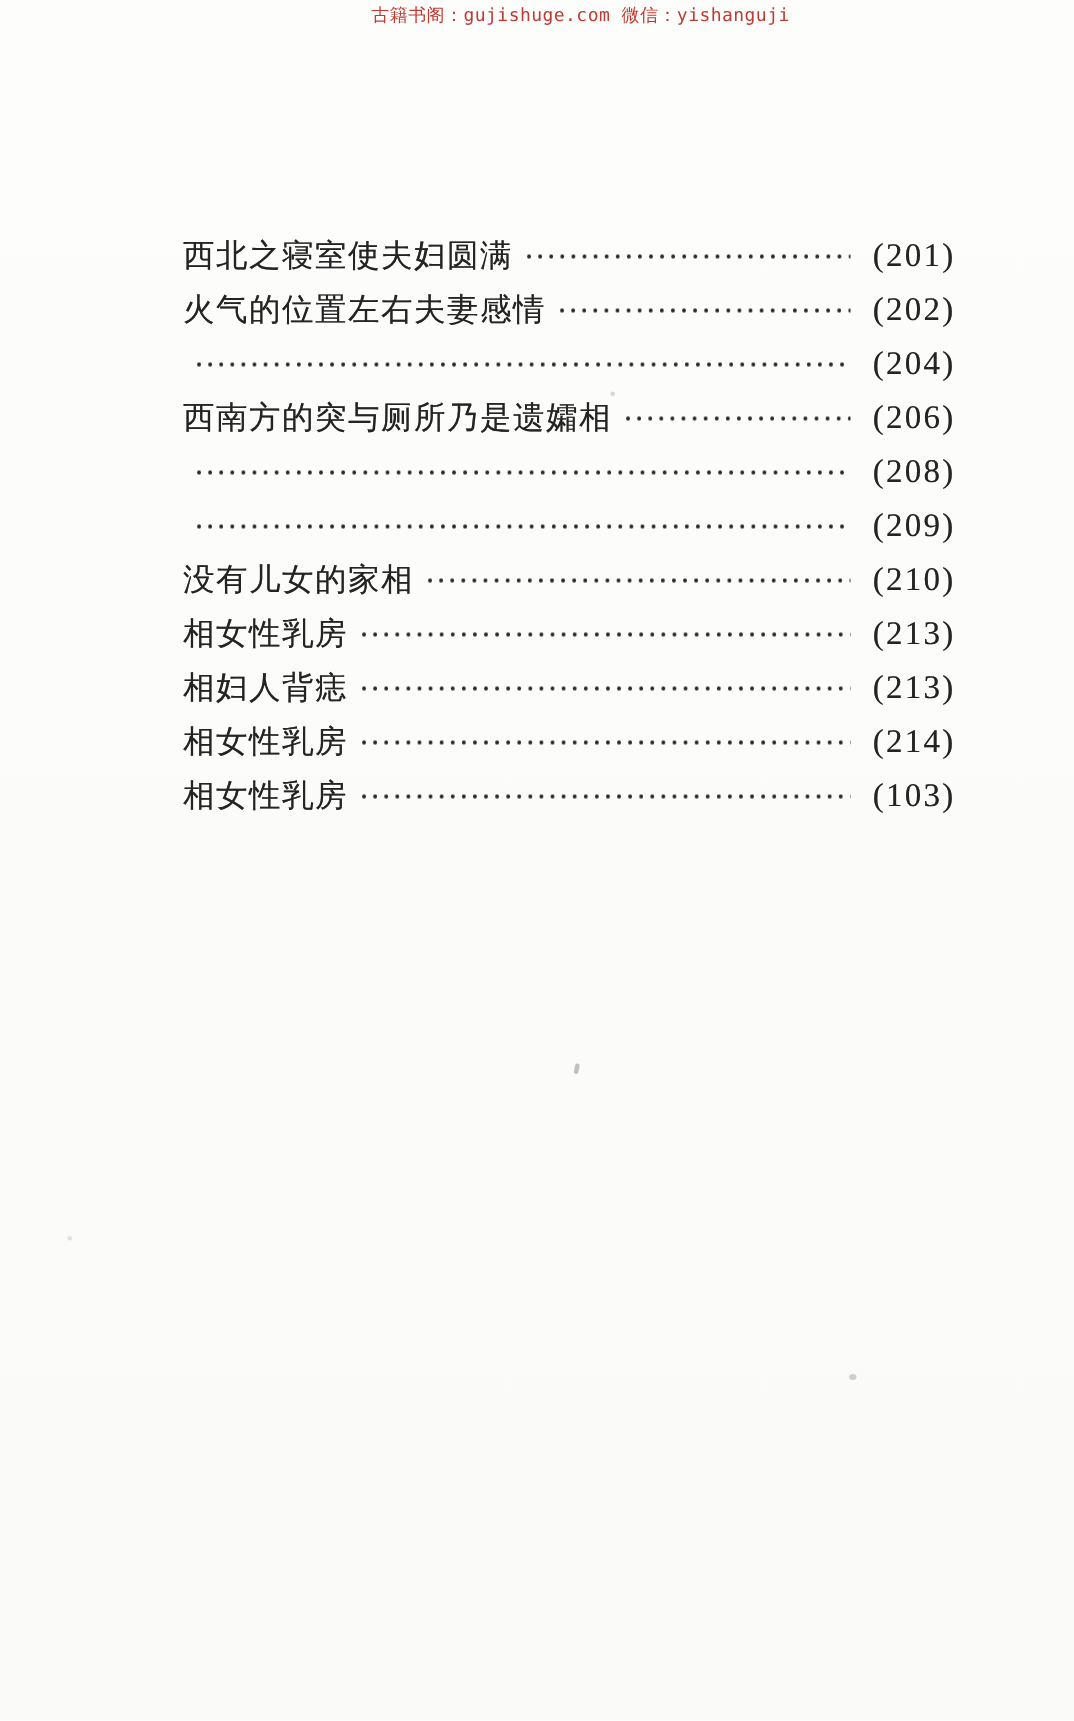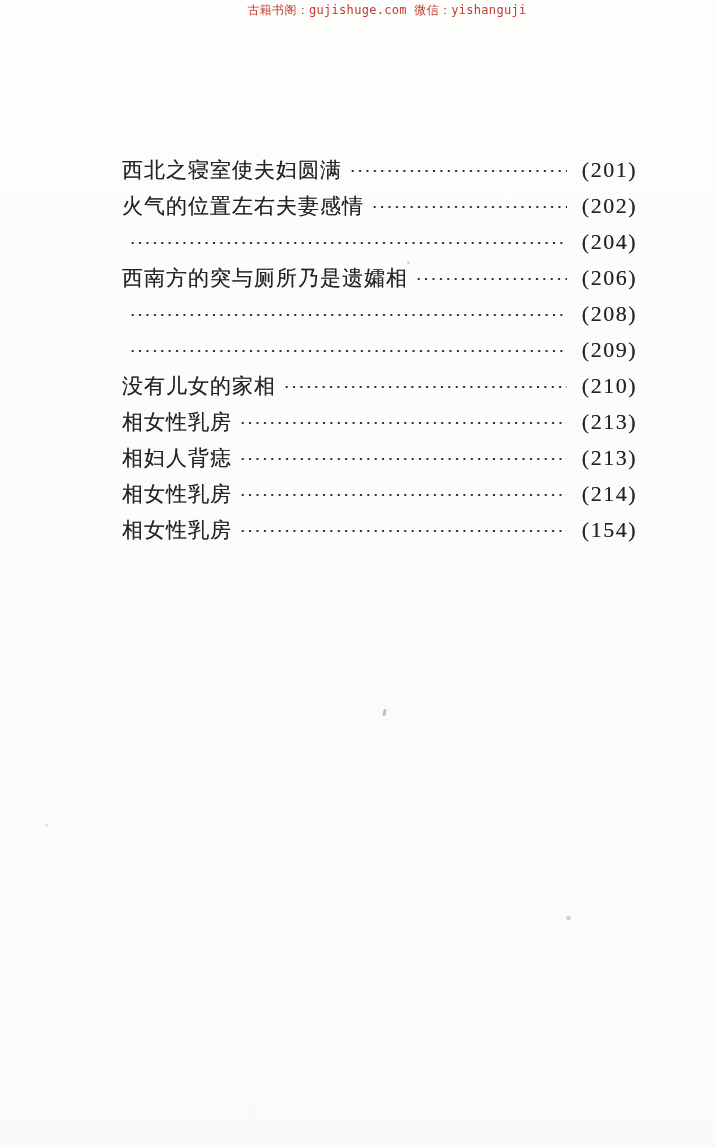--- a/index.html
+++ b/index.html
@@ -124,20 +124,20 @@
     <span class="toc-page">(213)</span>
   </div>
   <div class="toc-row">
     <span class="toc-title">相女性乳房</span>
     <span class="dot-leader"></span>
     <span class="toc-page">(214)</span>
   </div>
   <div class="toc-row">
     <span class="toc-title">相女性乳房</span>
     <span class="dot-leader"></span>
-    <span class="toc-page">(154)</span>
+    <span class="toc-page">(103)</span>
   </div>
 </div>
 
 <div class="speck speck-a"></div>
 <div class="speck speck-b"></div>
 <div class="speck speck-c"></div>
 <div class="speck speck-d"></div>
 
 </body></html>

